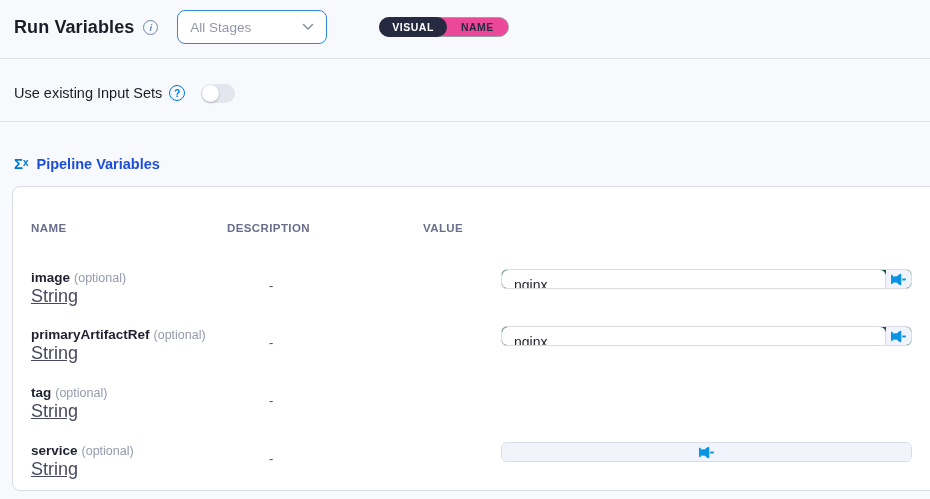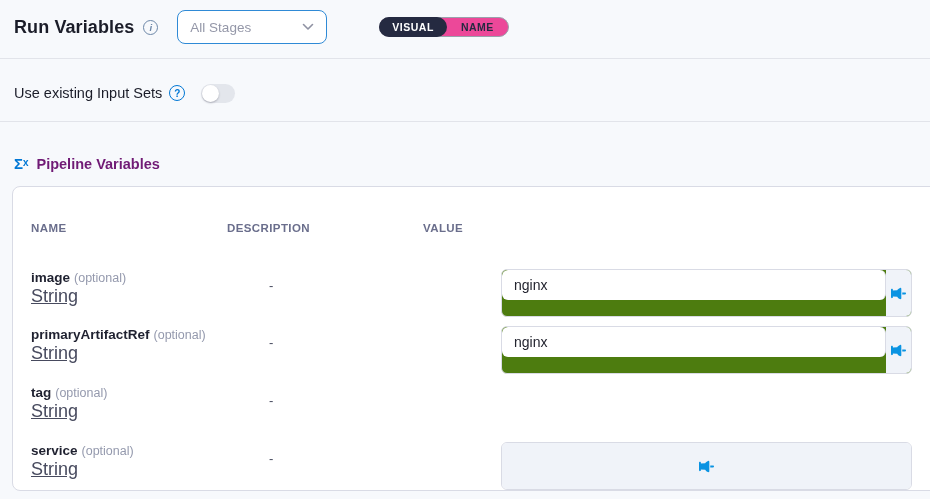--- a/index.html
+++ b/index.html
@@ -73,21 +73,21 @@
     border-radius:50%; background:#fff;
     box-shadow:0 1px 2px rgba(40,41,61,.3);
   }
 
   
   .pv-header {
     position:absolute; top:152px; left:14px;
     display:flex; align-items:flex-end; height:20px;
   }
   .sigma-icon { color:#0278d5; font-size:15px; font-weight:bold; }
-  .pv-title { margin-left:8px; font-size:14.5px; font-weight:bold; color:#701a75; }
+  .pv-title { margin-left:8px; font-size:14.5px; font-weight:bold; color:#1d4ed8; }
 
   .card {
     position:absolute; left:12px; top:186px; width:940px; height:305px;
     background:#fff; border:1px solid #d9dbe5; border-radius:8px;
   }
   .col-head {
     position:absolute; top:35px;
     font-size:11.5px; font-weight:bold; color:#6a6e8c; letter-spacing:.4px;
   }
   .col-head.name { left:18px; }
@@ -101,22 +101,22 @@
   .var-name { font-size:13.5px; font-weight:bold; color:#1f2130; }
   .var-optional { font-size:12.5px; color:#9499ad; margin-left:4px; }
   .var-type { font-size:18px; color:#474a5e; margin-top:2px;text-decoration:underline; }
 
   .cell-desc {
     position:absolute; left:256px; top:0; height:32px;
     display:flex; align-items:center; font-size:13px; color:#474a5e;
   }
 
   .value-group {
-    position:absolute; left:488px; top:0; width:411px; height:48px;
-    display:flex; background:#4d7c0f;
+    position:absolute; left:488px; top:0; width:411px; height:20px;
+    display:flex; background:#14532d;
     border:1px solid #d9dbe5; border-radius:6px; overflow:hidden;
   }
   .value-input {
     width:384px; height:30px; border:none; outline:none;
     border-right:1px solid #d9dbe5; border-radius:6px;
     background:#fff; padding:0 12px;
     font-family:"Liberation Sans","DejaVu Sans",sans-serif;
     font-size:14px; color:#23242f;
   }
   .pin-btn {

